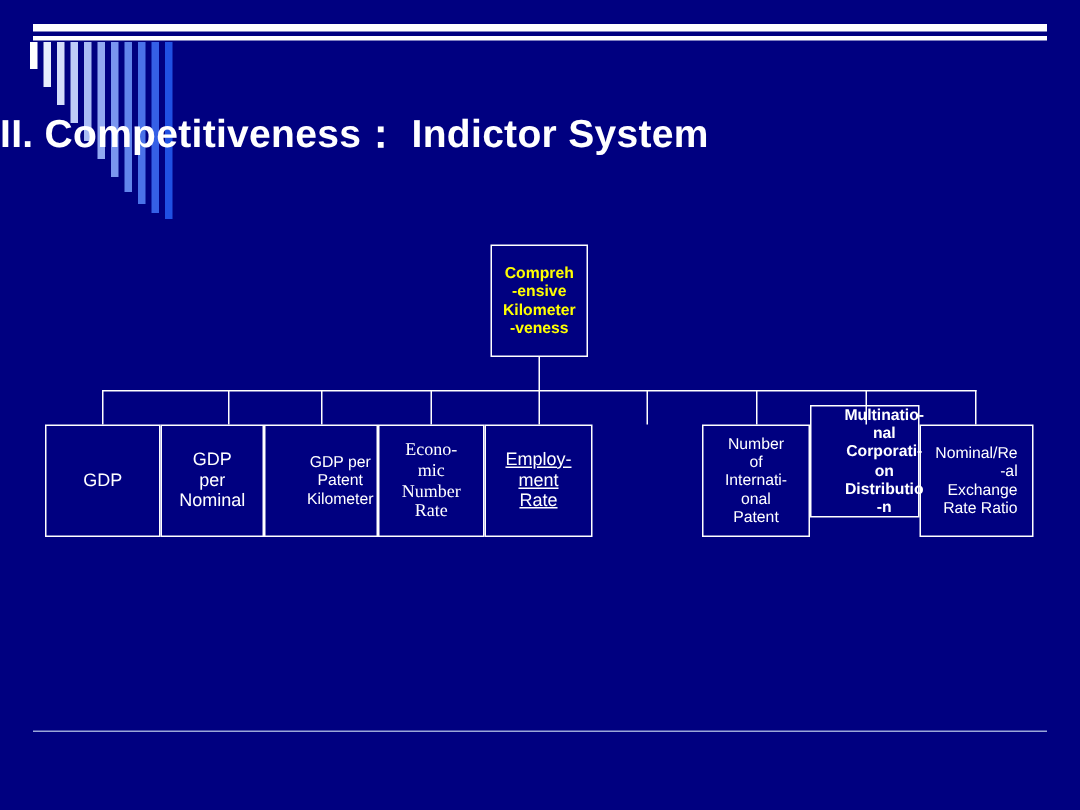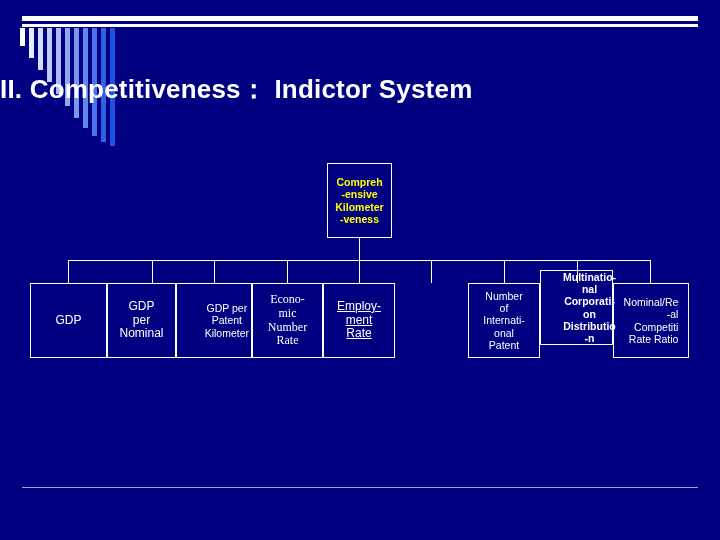--- a/index.html
+++ b/index.html
@@ -207,20 +207,20 @@
       <div>on</div>
       <div>Distributio</div>
       <div>-n</div>
     </div>
   </div>
 
   <div class="node leaf leaf-sm" style="left:613px; top:283px; width:76px; height:75px;text-align:right;">
     <div>
       <div>Nominal/Re</div>
       <div>-al</div>
-      <div>Competiti</div>
+      <div>Exchange</div>
       <div>Rate Ratio</div>
     </div>
   </div>
 
 </div>
 
 <div class="bottom-rule"></div>
 
 </body></html>

